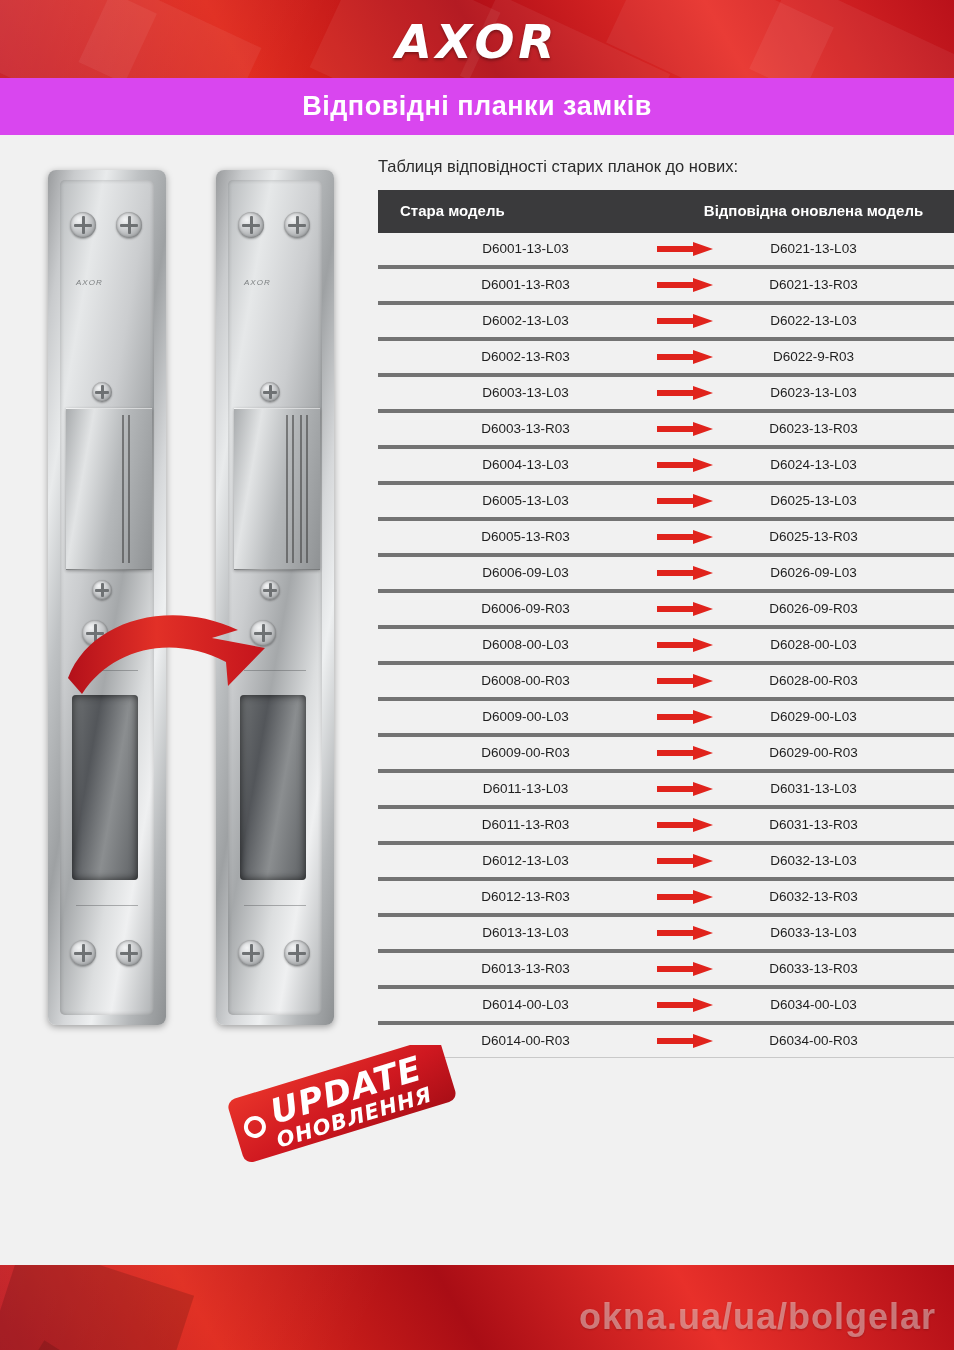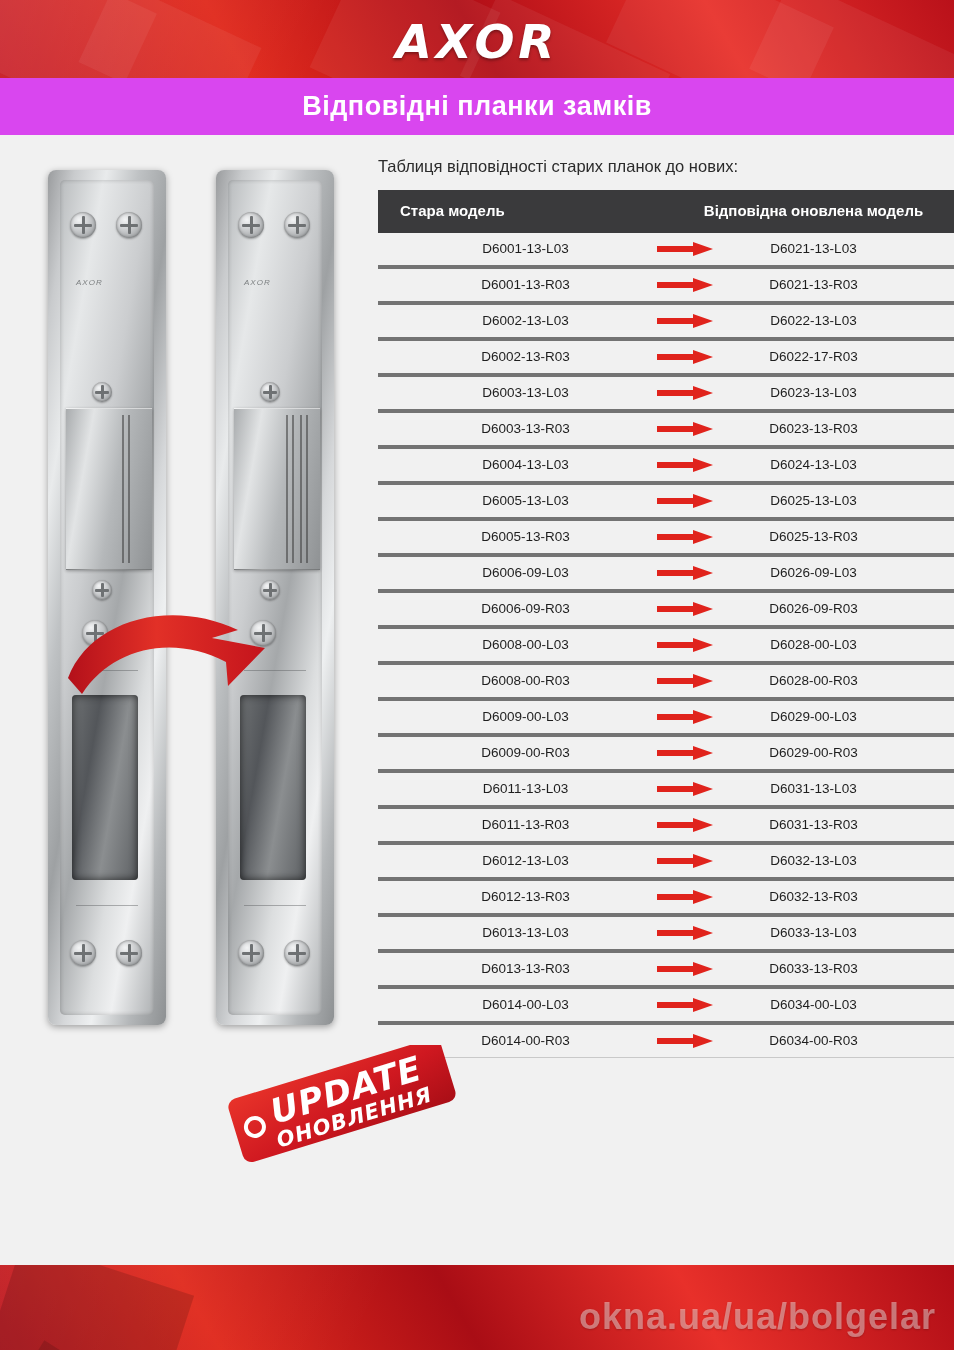--- a/index.html
+++ b/index.html
@@ -388,21 +388,21 @@
             <tr>
               <td>D6002-13-L03<svg class="row-arrow" viewBox="0 0 56 14">
                   <path d="M0,4 L36,4 L36,0 L56,7 L36,14 L36,10 L0,10 Z" fill="#e0231c"></path>
                 </svg></td>
               <td>D6022-13-L03</td>
             </tr>
             <tr>
               <td>D6002-13-R03<svg class="row-arrow" viewBox="0 0 56 14">
                   <path d="M0,4 L36,4 L36,0 L56,7 L36,14 L36,10 L0,10 Z" fill="#e0231c"></path>
                 </svg></td>
-              <td>D6022-17-R03</td>
+              <td>D6022-9-R03</td>
             </tr>
             <tr>
               <td>D6003-13-L03<svg class="row-arrow" viewBox="0 0 56 14">
                   <path d="M0,4 L36,4 L36,0 L56,7 L36,14 L36,10 L0,10 Z" fill="#e0231c"></path>
                 </svg></td>
               <td>D6023-13-L03</td>
             </tr>
             <tr>
               <td>D6003-13-R03<svg class="row-arrow" viewBox="0 0 56 14">
                   <path d="M0,4 L36,4 L36,0 L56,7 L36,14 L36,10 L0,10 Z" fill="#e0231c"></path>

